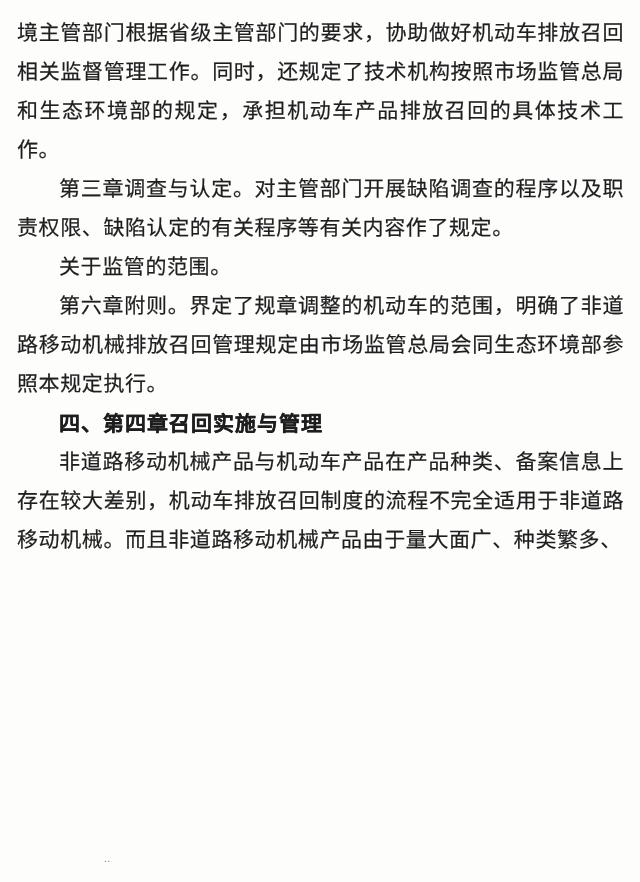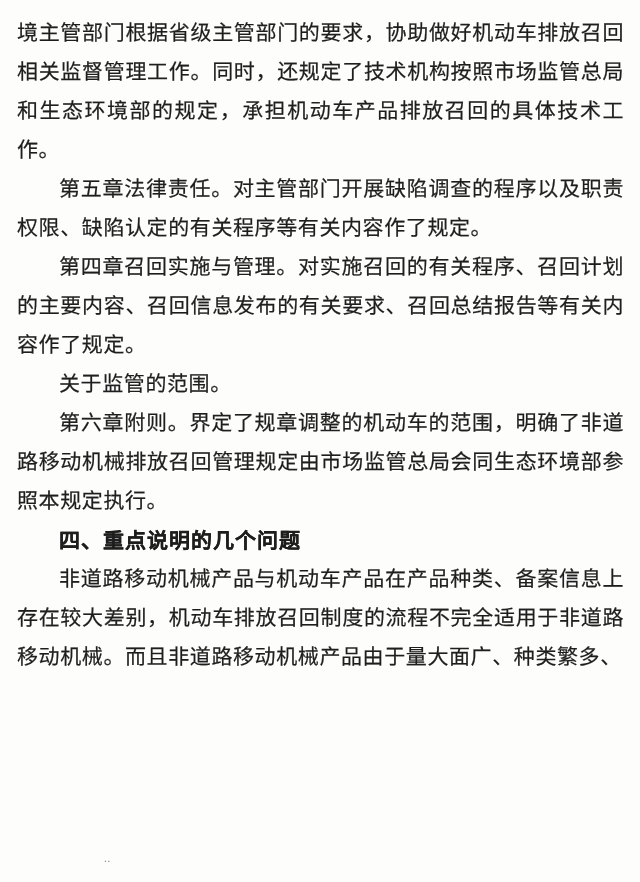--- a/index.html
+++ b/index.html
@@ -48,21 +48,20 @@
     overflow: hidden;
     opacity: 0.55;
   }
 </style>
 </head>
 <body>
 
 <div class="page">
   <div id="doc-body">
       <p class="body">境主管部门根据省级主管部门的要求，协助做好机动车排放召回相关监督管理工作。同时，还规定了技术机构按照市场监管总局和生态环境部的规定，承担机动车产品排放召回的具体技术工作。</p>
-      <p class="indent body">第五章法律责任。对主管部门开展缺陷调查的程序以及职责权限、缺陷认定的有关程序等有关内容作了规定。</p>
-      <p class="indent body">第四章召回实施与管理。对实施召回的有关程序、召回计划的主要内容、召回信息发布的有关要求、召回总结报告等有关内容作了规定。</p>
+      <p class="indent body">第三章调查与认定。对主管部门开展缺陷调查的程序以及职责权限、缺陷认定的有关程序等有关内容作了规定。</p>
       <p class="indent body">关于监管的范围。</p>
       <p class="indent body">第六章附则。界定了规章调整的机动车的范围，明确了非道路移动机械排放召回管理规定由市场监管总局会同生态环境部参照本规定执行。</p>
-      <p class="indent heading">四、重点说明的几个问题</p>
+      <p class="indent heading">四、第四章召回实施与管理</p>
       <p class="indent body">非道路移动机械产品与机动车产品在产品种类、备案信息上存在较大差别，机动车排放召回制度的流程不完全适用于非道路移动机械。而且非道路移动机械产品由于量大面广、种类繁多、</p>
     </div>
   <div class="scan-artifact">ᐧᐧ</div>
 </div>
 
 </body></html>

